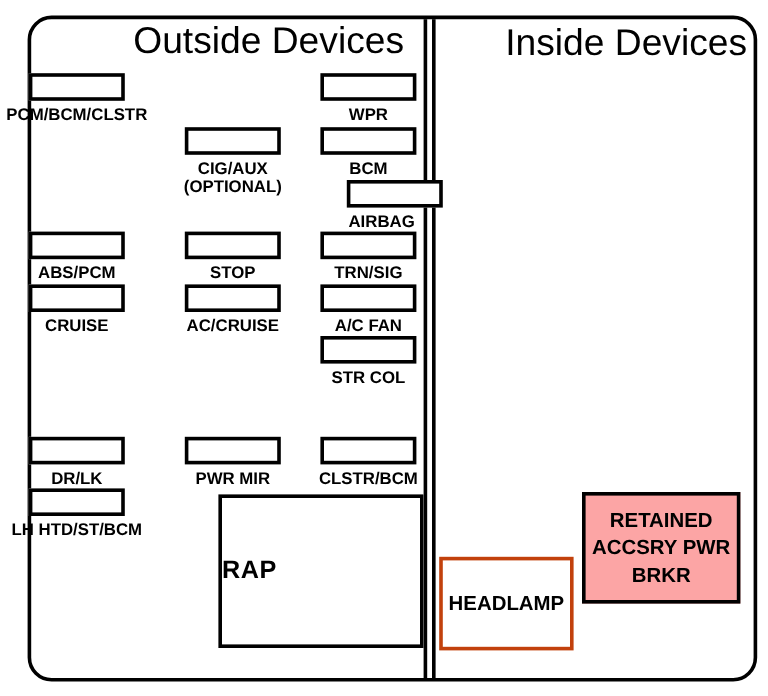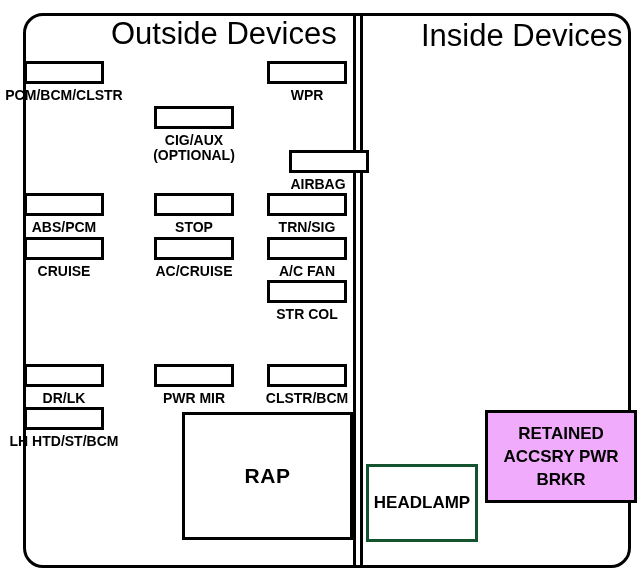--- a/index.html
+++ b/index.html
@@ -44,38 +44,38 @@
   .rD{top:193px;}
   .rE{top:237px;}
   .rF{top:280px;}
   .rG{top:364px;}
   .rH{top:407px;}
 
   
   .rap{
     position:absolute;left:182px;top:412px;width:171px;height:128px;
     border:3px solid #000;box-sizing:border-box;background:#fff;
-    display:flex;align-items:center;justify-content:center;
+    display:flex;align-items:center;
     font-size:21px;font-weight:600;letter-spacing:0.5px;
   }
 
   
   .rap-brkr{
     position:absolute;left:476px;top:383px;width:140px;text-align:center;
     font-size:17px;font-weight:700;white-space:nowrap;
   }
   .retained{
-    position:absolute;left:485px;top:410px;width:152px;height:93px;
-    border:3px solid #000;box-sizing:border-box;background:#f0abfc;
+    position:absolute;left:485px;top:410px;width:132px;height:93px;
+    border:3px solid #000;box-sizing:border-box;background:#fca5a5;
     display:flex;flex-direction:column;align-items:center;justify-content:center;
     font-size:17px;font-weight:700;line-height:23px;text-align:center;white-space:nowrap;
   }
   .headlamp{
     position:absolute;left:366px;top:464px;width:112px;height:78px;
-    border:3px solid #14532d;box-sizing:border-box;background:#fff;
+    border:3px solid #c2410c;box-sizing:border-box;background:#fff;
     display:flex;align-items:center;justify-content:center;
     font-size:17px;font-weight:700;white-space:nowrap;
   }
 </style>
 </head>
 <body>
 
 <div class="stage">
 
   <div class="outer"></div>
@@ -97,20 +97,24 @@
 
 
   <div class="fuse c2 rB">
     <div class="box"></div>
     <div class="lbl">
       <span>CIG/AUX</span>
       <span>(OPTIONAL)</span>
     </div>
   </div>
 
+  <div class="fuse c3 rB">
+    <div class="box"></div>
+    <div class="lbl">BCM</div>
+  </div>
 
   <div class="fuse c3 rC">
     <div class="box"></div>
     <div class="lbl">AIRBAG</div>
   </div>
 
   <div class="fuse c1 rD">
     <div class="box"></div>
     <div class="lbl">ABS/PCM</div>
   </div>

